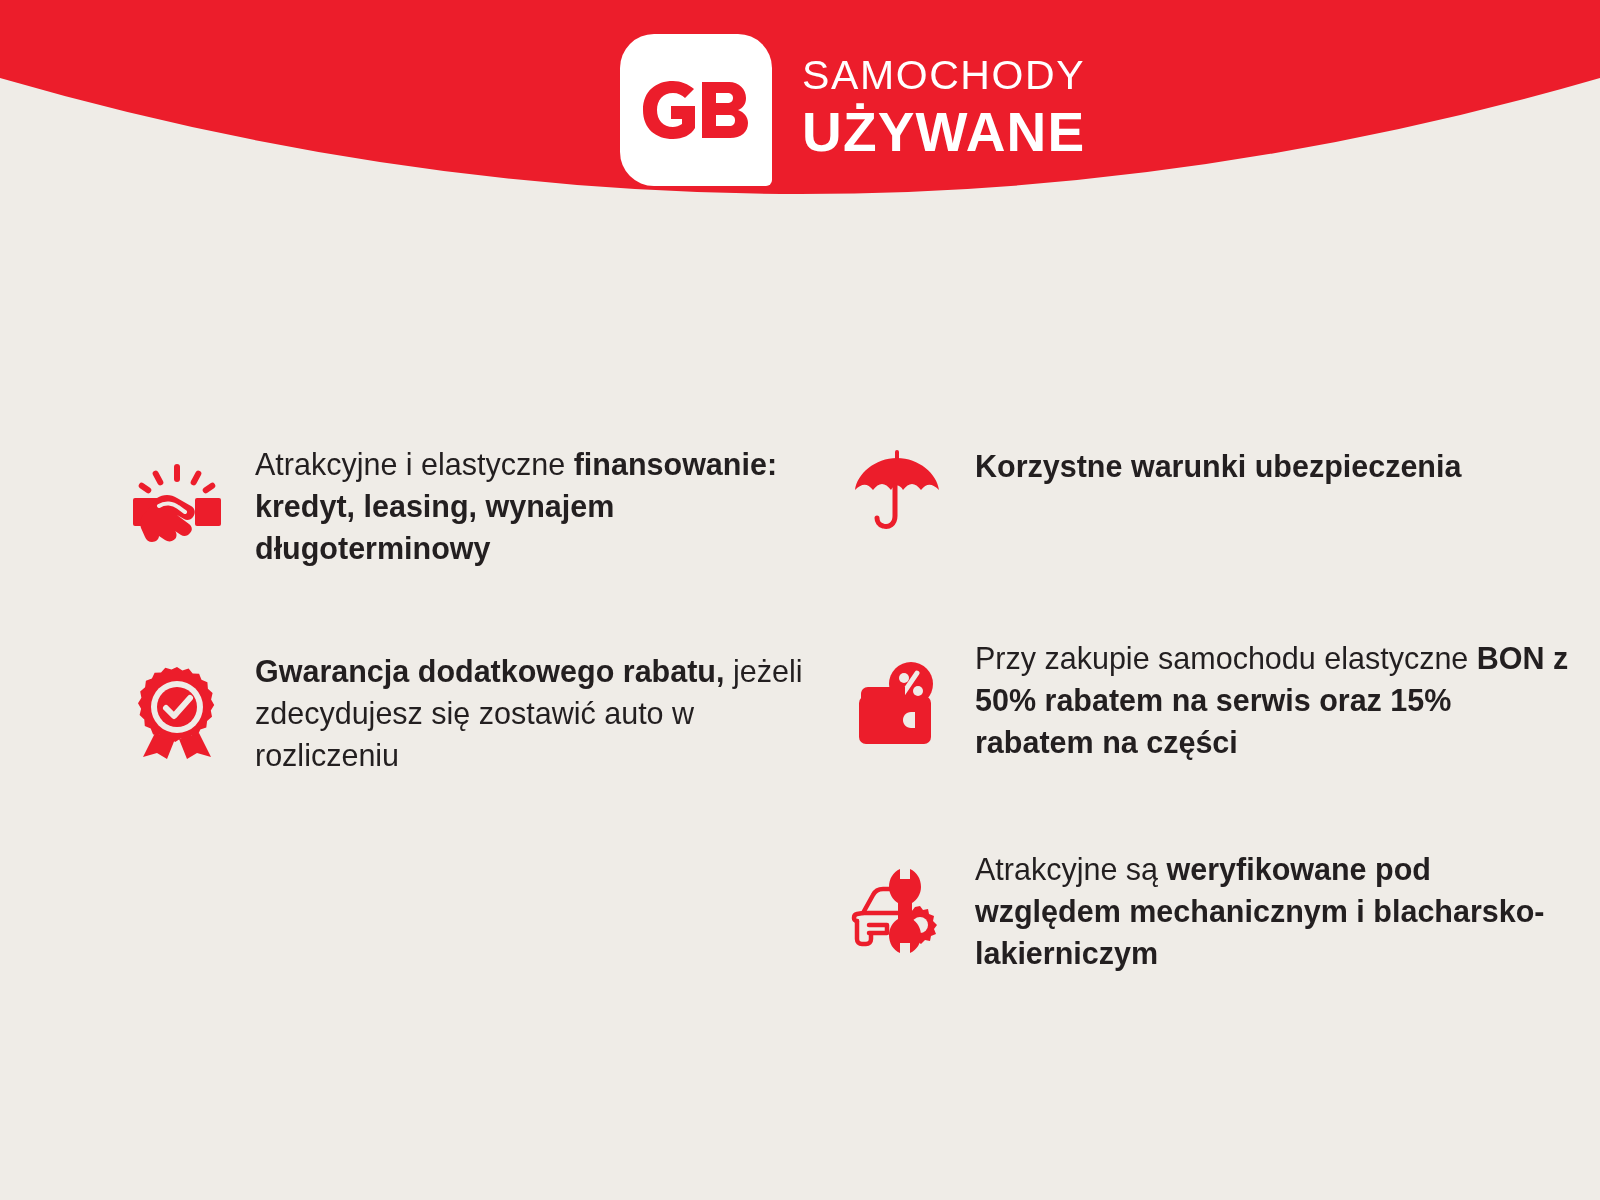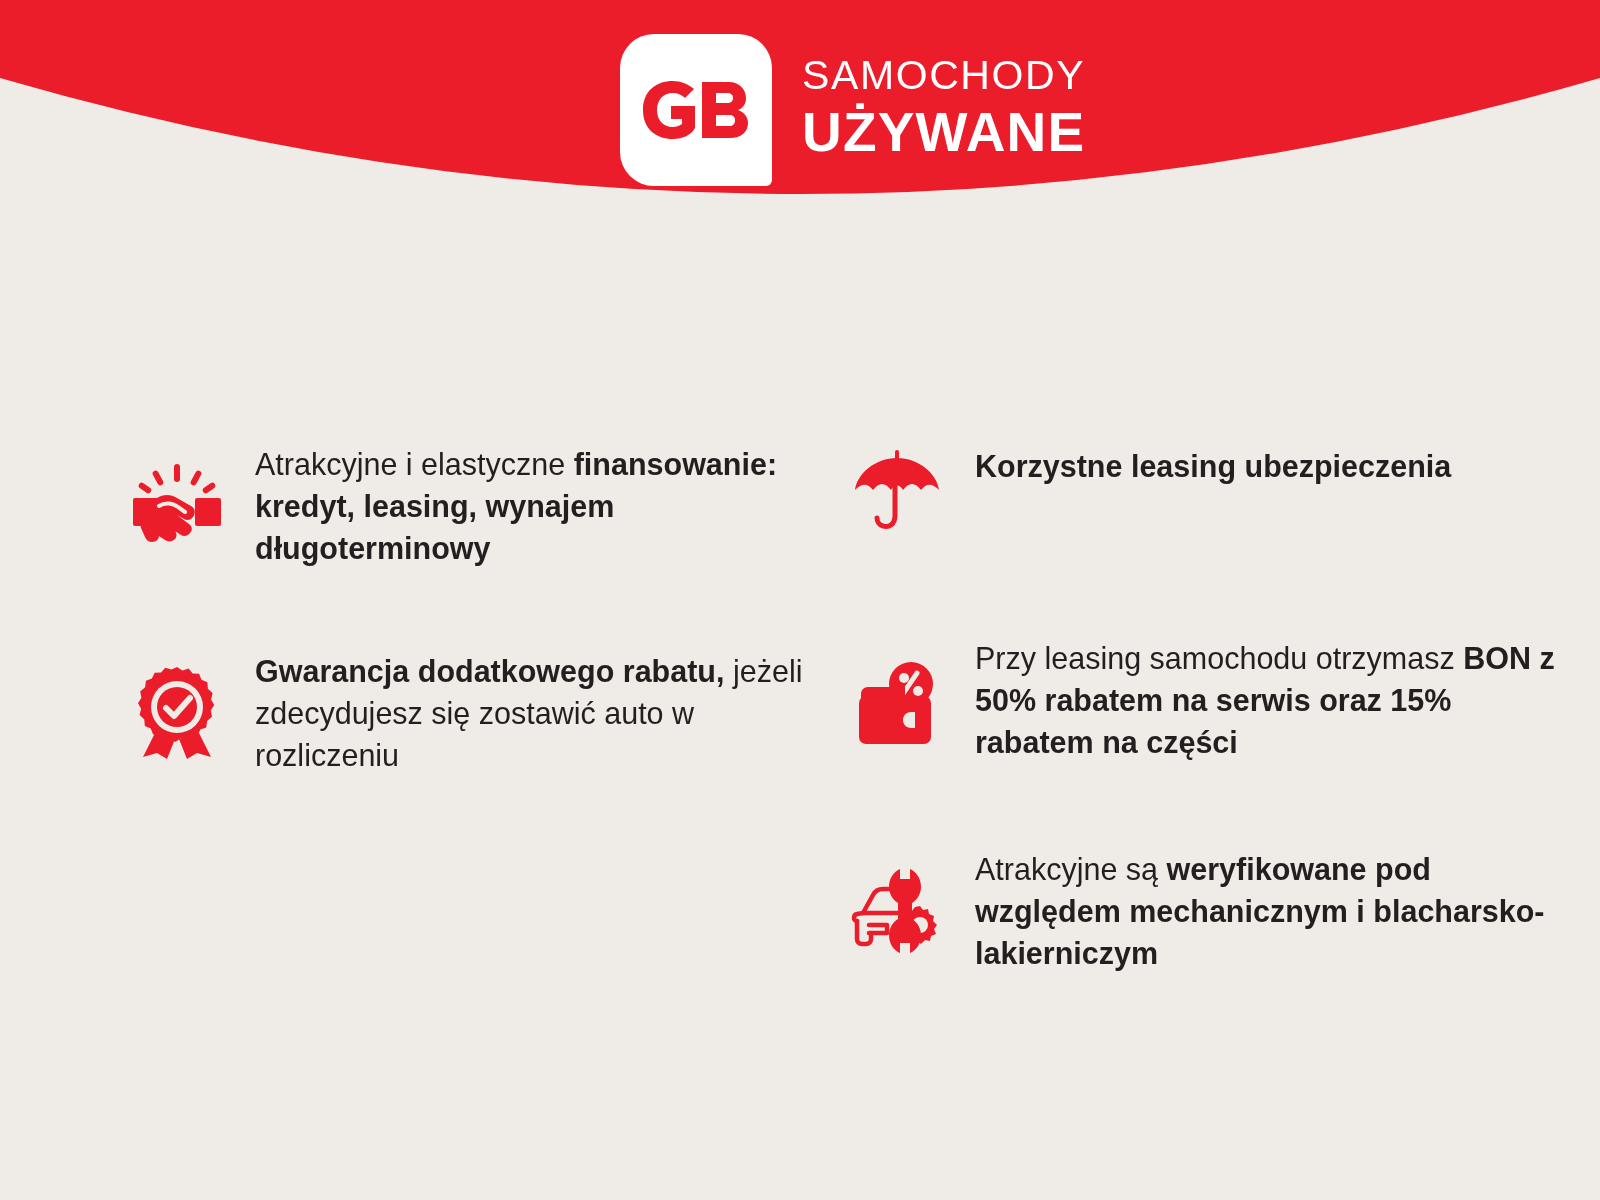--- a/index.html
+++ b/index.html
@@ -214,21 +214,21 @@
       <div class="feature-icon icon-umbrella">
         <svg width="96" height="96" viewBox="0 0 96 96">
           <g fill="#ec1d2b">
             <rect x="46" y="8" width="4" height="12" rx="2"></rect>
             <path d="M48 16 C26 16 8 32 6 48 C12 42 18 40 24 48 C30 40 36 40 42 48 C45 42 51 42 54 48 C60 40 66 40 72 48 C78 40 84 42 90 48 C88 32 70 16 48 16 Z"></path>
             <path d="M46 44 L46 74 C46 82 40 86 34 84 C30 83 28 79 28 76" fill="none" stroke="#ec1d2b" stroke-width="5" stroke-linecap="round"></path>
           </g>
         </svg>
       </div>
       <div class="feature-text">
-        <b>Korzystne leasing ubezpieczenia</b>
+        <b>Korzystne warunki ubezpieczenia</b>
       </div>
     </div>
 
     <div class="feature">
       <div class="feature-icon icon-wallet">
         <svg width="96" height="96" viewBox="0 0 96 96">
           <g fill="#ec1d2b">
 
             <circle cx="62" cy="28" r="22"></circle>
             <circle cx="55" cy="22" r="5" fill="#efece7"></circle>
@@ -237,21 +237,21 @@
 
             <path d="M12 38 C12 34 15 31 19 31 L56 31 L56 42 L12 42 Z"></path>
 
             <rect x="10" y="40" width="72" height="48" rx="7"></rect>
             <path d="M82 56 L62 56 C57 56 54 60 54 64 C54 68 57 72 62 72 L82 72 Z" fill="#efece7"></path>
             <rect x="66" y="56" width="16" height="16" fill="#ec1d2b"></rect>
           </g>
         </svg>
       </div>
       <div class="feature-text">
-        <span>Przy leasing samochodu otrzymasz </span><b>BON z 50% rabatem na serwis oraz 15% rabatem na części</b>
+        <span>Przy zakupie samochodu elastyczne </span><b>BON z 50% rabatem na serwis oraz 15% rabatem na części</b>
       </div>
     </div>
 
     <div class="feature">
       <div class="feature-icon icon-carwrench">
         <svg width="96" height="96" viewBox="0 0 96 96">
           <g fill="none" stroke="#ec1d2b" stroke-width="4.5" stroke-linecap="round" stroke-linejoin="round">
             <path d="M8 58 C4 58 4 52 8 51 L14 50 L24 32 C26 28 30 26 34 26 L56 26"></path>
             <path d="M8 58 L8 76 C8 79 10 81 13 81 L17 81 C20 81 22 79 22 76 L22 72"></path>
             <path d="M14 50 L56 50"></path>

